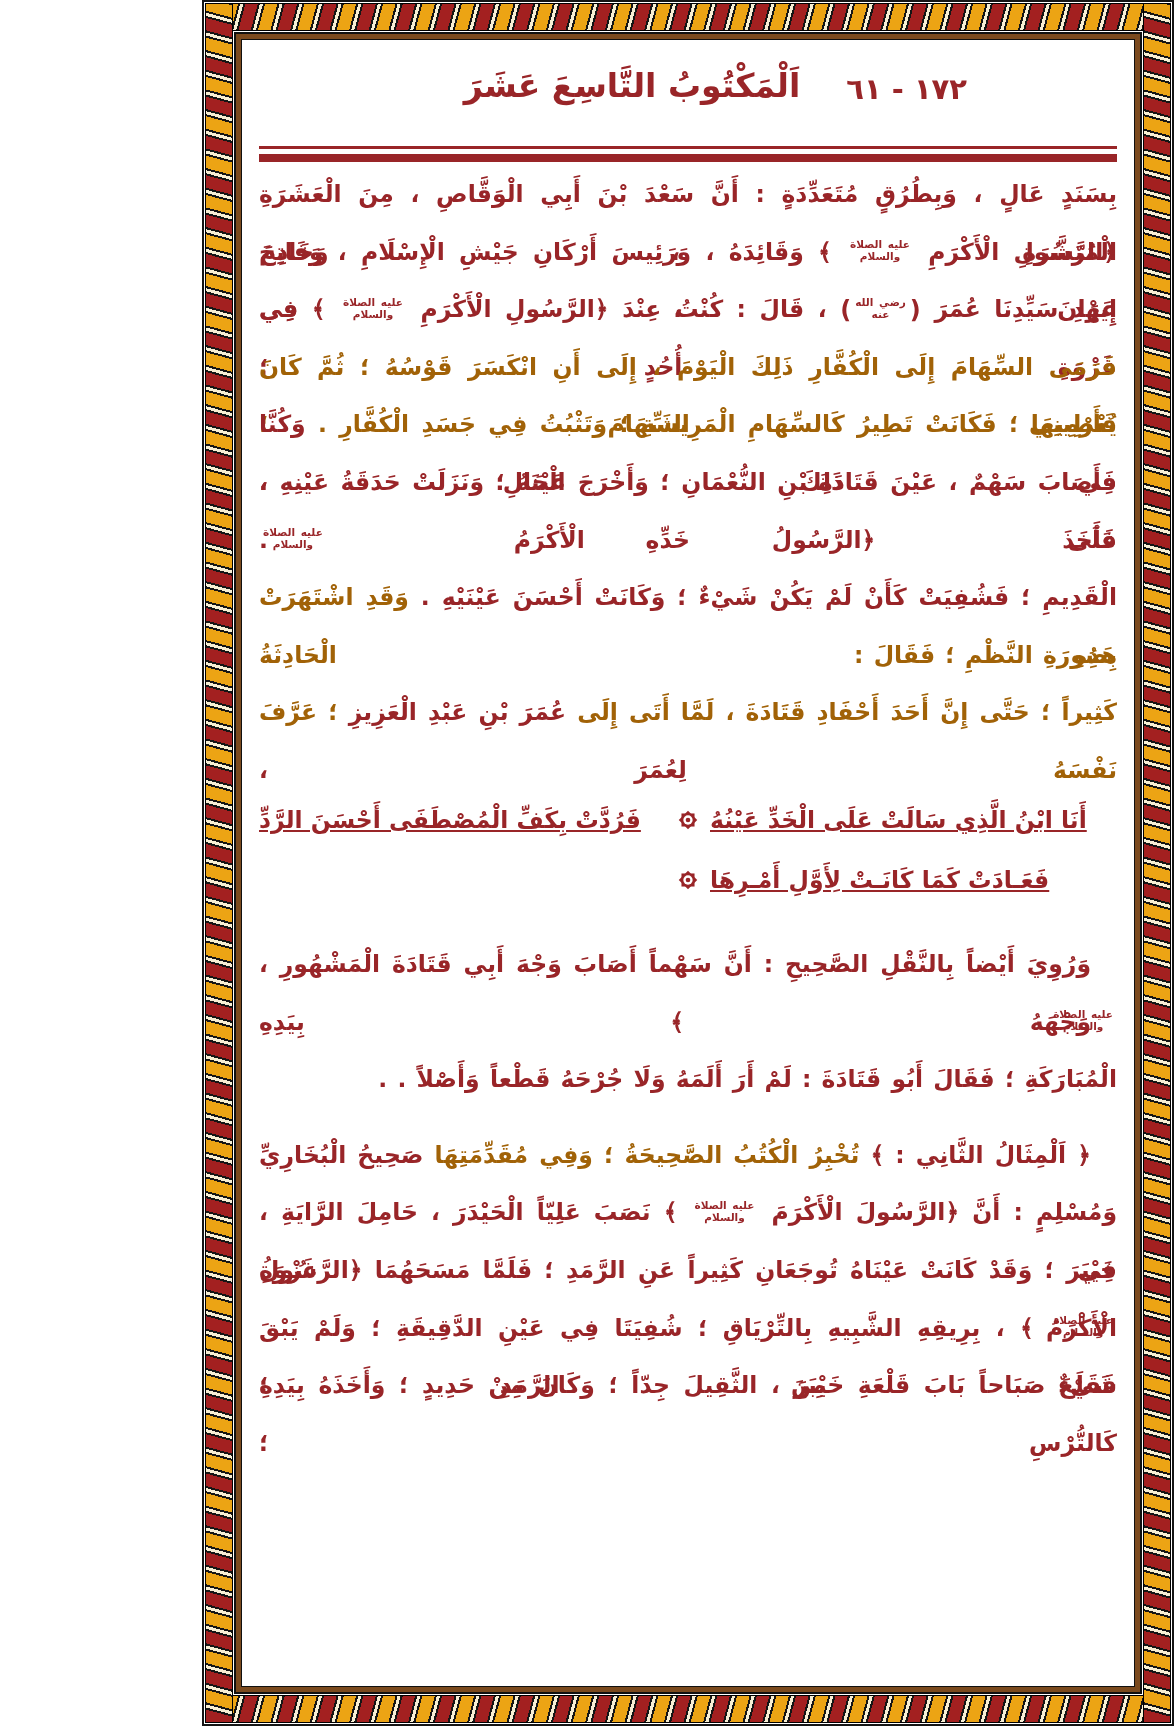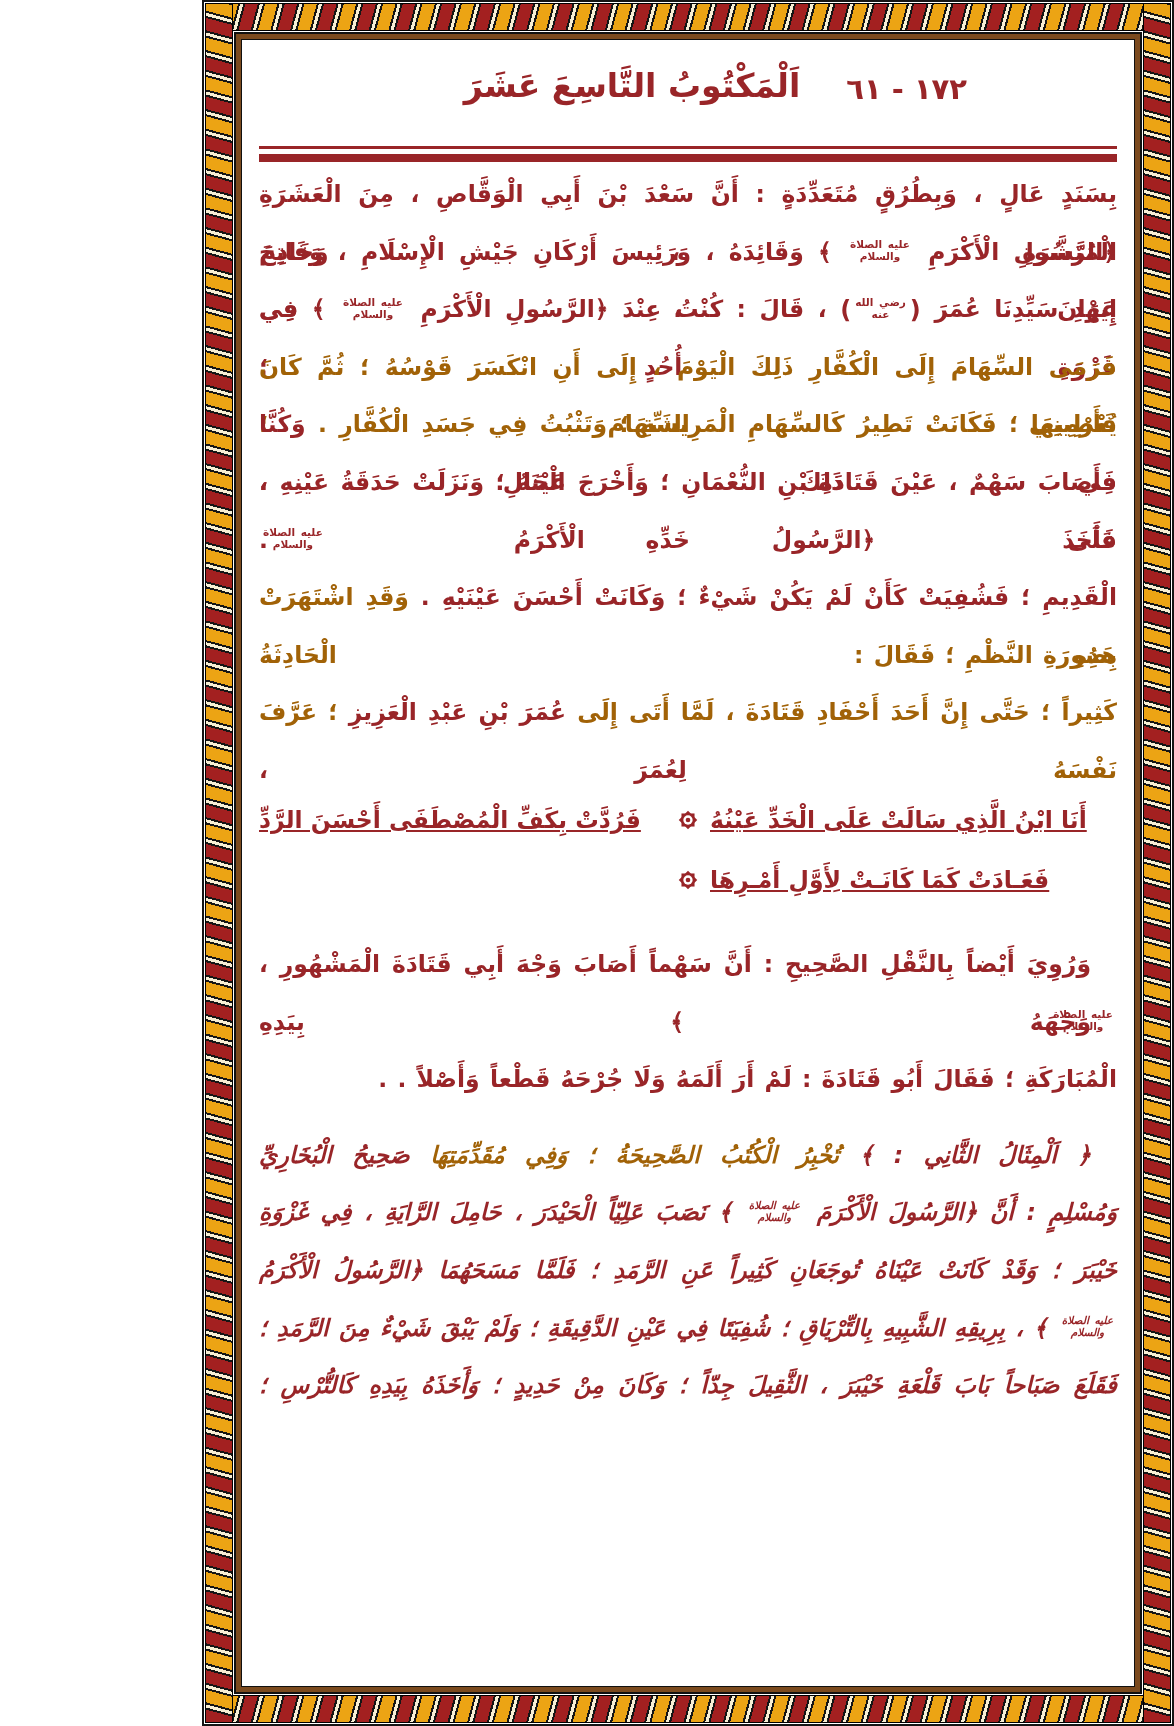--- a/index.html
+++ b/index.html
@@ -57,21 +57,21 @@
   }
   .stack div{height:12px;line-height:12px;}
   .paren{font-size:24px;color:#992528;vertical-align:middle;}
   .poem{margin-top:48px;}
   .verse{
     display:grid;grid-template-columns:1fr 44px 1fr;align-items:center;
     height:60px;color:#992528;font-size:23.5px;font-weight:bold;
   }
   .hemi{text-align:left;white-space:nowrap;text-decoration:underline;}
   .rosette{display:flex;align-items:center;justify-content:center;}
-  .gap-p2{margin-top:26px;} .gap-p3{margin-top:18px;font-style:italic;}
+  .gap-p2{margin-top:26px;} .gap-p3{margin-top:18px;}
 </style>
 </head>
 <body>
 
 <div class="page">
   <div class="chain chain-top"></div>
   <div class="chain chain-bottom"></div>
   <div class="chain chain-left"></div>
   <div class="chain chain-right"></div>
   <div class="inner-frame"></div>

